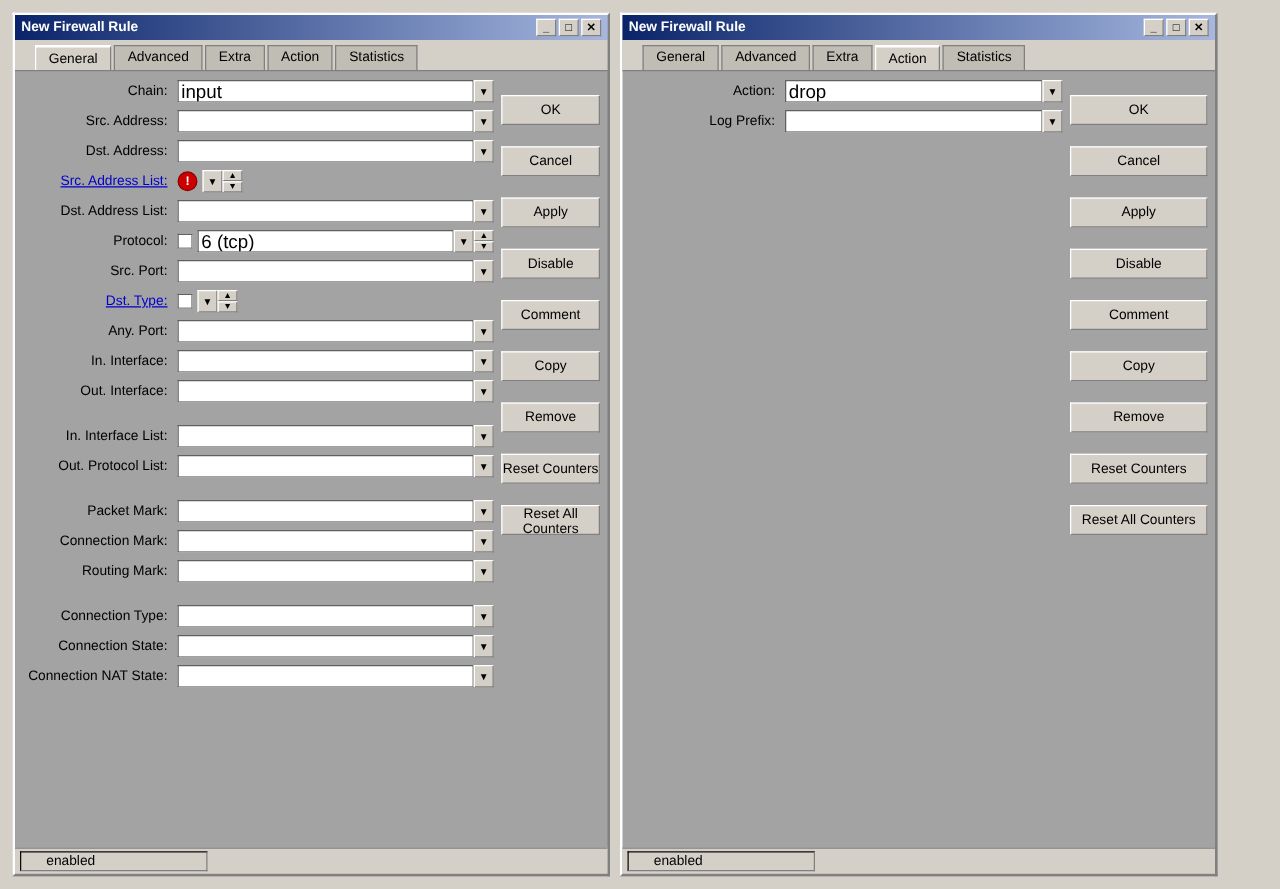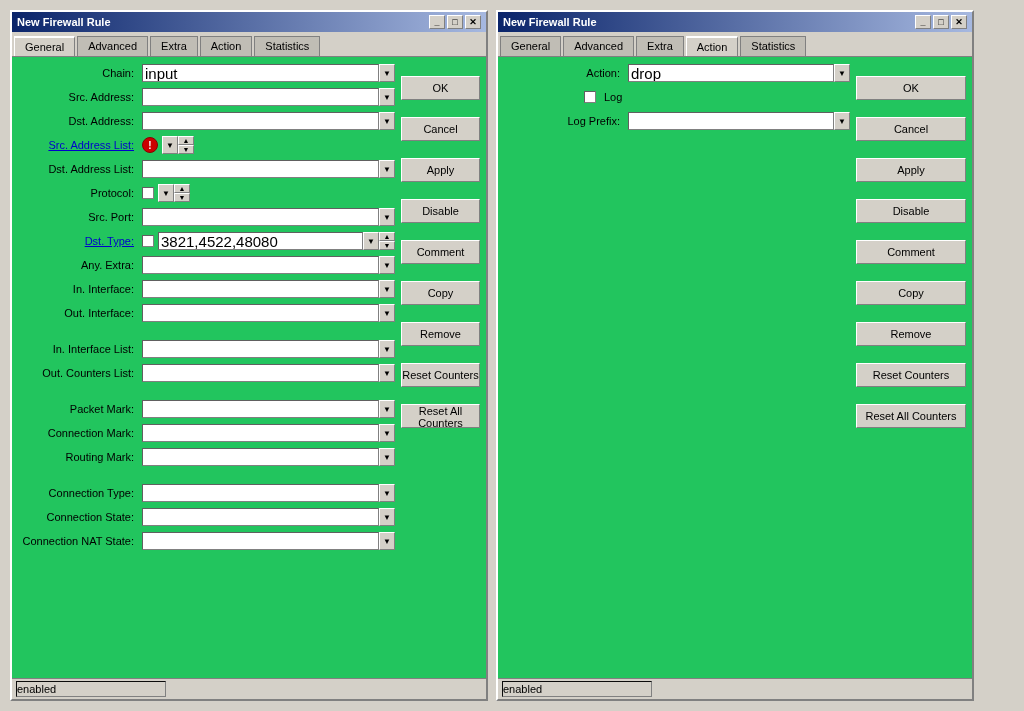--- a/index.html
+++ b/index.html
@@ -7,21 +7,21 @@
       background: #d4d0c8;
       font-family: 'Tahoma', 'Arial', sans-serif;
       font-size: 11px;
       display: flex;
       gap: 0;
       padding: 10px;
       min-height: 711px;
     }
 
     .window {
-      background: #22c55e;
+      background: #a3a3a3;
       border: 2px solid #ffffff;
       border-right-color: #808080;
       border-bottom-color: #808080;
       display: flex;
       flex-direction: column;
       width: 480px;
     }
 
     .window-titlebar {
       background: linear-gradient(to right, #0a246a, #a6b8e0);
@@ -50,21 +50,21 @@
       display: flex;
       align-items: center;
       justify-content: center;
       cursor: pointer;
       color: #000;
     }
 
     .tabs {
       display: flex;
       background: #d4d0c8;
-      padding: 4px 4px 0 2px;
+      padding: 4px 4px 0 16px;
       gap: 2px;
     }
 
     .tab {
       padding: 3px 10px;
       border: 1px solid #808080;
       border-bottom: none;
       background: #c0bdb5;
       cursor: pointer;
       font-size: 11px;
@@ -218,21 +218,21 @@
       padding: 2px 4px;
       background: #d4d0c8;
       font-size: 11px;
       display: flex;
     }
 
     .status-section {
       border: 1px inset #808080;
       border-top-color: #606060;
       border-left-color: #606060;
-      padding: 1px 0;
+      padding: 1px 20px;
       min-width: 150px;
     }
 
     .windows-container {
       display: flex;
       gap: 8px;
       width: 100%;
     }
 
     .separator {
@@ -306,51 +306,51 @@
           <div class="form-input-wrap">
             <input class="form-input" value="" style="">
             <div class="dropdown-btn">▼</div>
           </div>
         </div>
 
         <div class="form-row">
           <span class="form-label">Protocol:</span>
           <div class="checkbox-small"></div>
           <div class="form-input-wrap">
+            <input class="form-input" value="6 (tcp)" style="">
             <div class="dropdown-btn">▼</div>
             <div class="scroll-pair">
               <div class="scroll-btn">▲</div>
               <div class="scroll-btn">▼</div>
             </div>
           </div>
         </div>
 
         <div class="form-row">
           <span class="form-label">Src. Port:</span>
           <div class="form-input-wrap">
             <input class="form-input" value="" style="">
             <div class="dropdown-btn">▼</div>
           </div>
         </div>
 
         <div class="form-row">
           <span class="form-label link-style">Dst. Type:</span>
           <div class="checkbox-small"></div>
           <div class="form-input-wrap">
-            <input class="form-input" value="3821,4522,48080" style="">
             <div class="dropdown-btn">▼</div>
             <div class="scroll-pair">
               <div class="scroll-btn">▲</div>
               <div class="scroll-btn">▼</div>
             </div>
           </div>
         </div>
 
         <div class="form-row">
-          <span class="form-label">Any. Extra:</span>
+          <span class="form-label">Any. Port:</span>
           <div class="form-input-wrap">
             <input class="form-input" value="" style="">
             <div class="dropdown-btn">▼</div>
           </div>
         </div>
 
         <div class="form-row">
           <span class="form-label">In. Interface:</span>
           <div class="form-input-wrap">
             <input class="form-input" value="" style="">
@@ -370,21 +370,21 @@
 
         <div class="form-row">
           <span class="form-label">In. Interface List:</span>
           <div class="form-input-wrap">
             <input class="form-input" value="" style="">
             <div class="dropdown-btn">▼</div>
           </div>
         </div>
 
         <div class="form-row">
-          <span class="form-label">Out. Counters List:</span>
+          <span class="form-label">Out. Protocol List:</span>
           <div class="form-input-wrap">
             <input class="form-input" value="" style="">
             <div class="dropdown-btn">▼</div>
           </div>
         </div>
 
         <div class="separator"></div>
 
         <div class="form-row">
           <span class="form-label">Packet Mark:</span>
@@ -478,24 +478,20 @@
       <div class="form-area">
 
         <div class="form-row">
           <span class="form-label">Action:</span>
           <div class="form-input-wrap">
             <input class="form-input" value="drop" style="">
             <div class="dropdown-btn">▼</div>
           </div>
         </div>
 
-        <div class="form-row" style="padding-left: 80px;">
-          <div class="checkbox-small"></div>
-          <span style="margin-left:4px;">Log</span>
-        </div>
 
         <div class="form-row">
           <span class="form-label">Log Prefix:</span>
           <div class="form-input-wrap">
             <input class="form-input" value="" style="">
             <div class="dropdown-btn">▼</div>
           </div>
         </div>
 
       </div>

